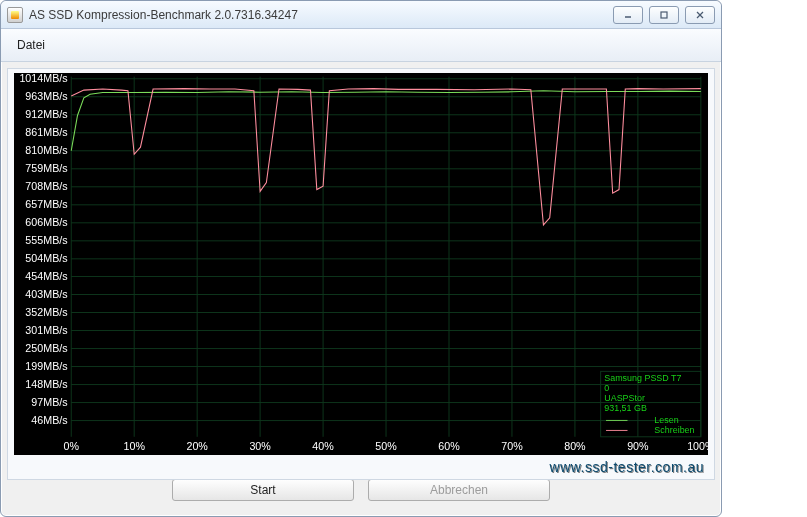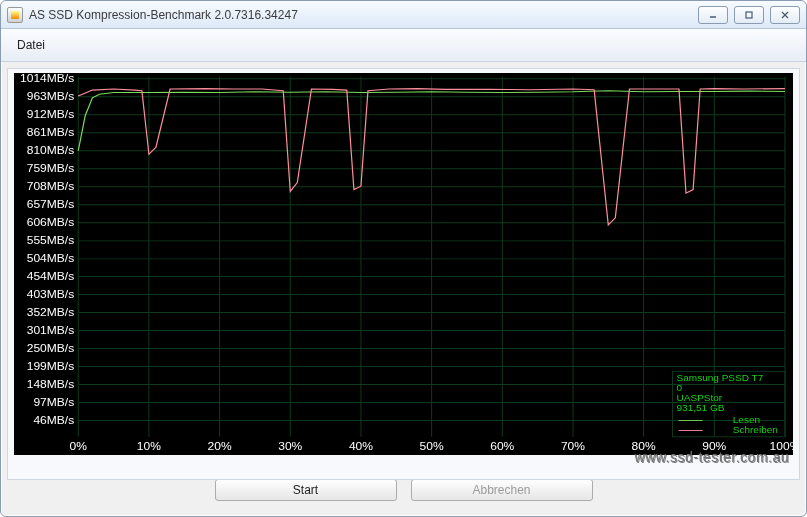--- a/index.html
+++ b/index.html
@@ -1,17 +1,17 @@
 <!DOCTYPE html>
 <html><head>
 <meta charset="utf-8">
 <style>
   * { box-sizing: border-box; margin: 0; padding: 0; }
   body { font-family: 'Segoe UI', Tahoma, sans-serif; font-size: 12px; background: #fff; width: 807px; height: 517px; overflow: hidden; }
-  .window { width: 807px; height: 517px; border: 1px solid #8a9bb2; border-radius: 6px; background: #f0f0f0; display: flex; flex-direction: column; box-shadow: inset 0 0 0 1px #fff; }
+  .window { width: 722px; height: 517px; border: 1px solid #8a9bb2; border-radius: 6px; background: #f0f0f0; display: flex; flex-direction: column; box-shadow: inset 0 0 0 1px #fff; }
   .titlebar { height: 28px; background: linear-gradient(#f7fbff,#dce9f7); border-bottom: 1px solid #b8c7db; display: flex; align-items: center; padding: 0 6px; border-radius: 6px 6px 0 0; }
   .app-icon { width: 16px; height: 16px; margin-right: 6px; background: linear-gradient(#fff,#d0d0d0); border: 1px solid #999; border-radius: 2px; position: relative; }
   .app-icon::after { content:""; position:absolute; left:3px; top:3px; width:8px; height:8px; background: linear-gradient(#ff8,#e80); border-radius:1px; }
   .title-text { color: #3b3b3b; font-size: 12px; }
   .win-controls { margin-left: auto; display: flex; gap: 6px; }
   .win-btn { width: 30px; height: 18px; border: 1px solid #8a9bb2; border-radius: 3px; background: linear-gradient(#fdfefe,#e3ecf6); display: flex; align-items: center; justify-content: center; color: #4a5a70; font-size: 10px; line-height: 1; }
   .win-btn svg { width: 10px; height: 10px; }
   .menubar { height: 22px; background: linear-gradient(#fafcff,#e8eef6); border-bottom: 1px solid #c8d3e0; padding: 16px 8px; display: flex; align-items: center; }
   .menu-item { padding: 2px 8px; color: #222; font-size: 12px; }
   .chart-area { flex: 1; margin: 6px; background: #f7f9fc; border: 1px solid #cfd8e3; position: relative; }
@@ -20,21 +20,21 @@
   .grid line { stroke: #0e3a1e; stroke-width: 1; }
   .series-read { stroke: #7bdc5a; stroke-width: 1.2; fill: none; }
   .series-write { stroke: #ff8e9e; stroke-width: 1.2; fill: none; }
   .legend-box { fill: none; stroke: #0e3a1e; }
   .legend-text { font: 10px 'Segoe UI', Tahoma, sans-serif; fill: #18d018; }
   .legend-swatch-read { stroke: #7bdc5a; }
   .legend-swatch-write { stroke: #ff8e9e; }
   .btn-row { height: 30px; display: flex; align-items: center; justify-content: center; gap: 14px; padding-bottom: 22px; }
   .btn { width: 182px; height: 22px; border: 1px solid #acacac; border-radius: 3px; background: linear-gradient(#fefefe,#e6e6e6); font-size: 12px; color: #222; display:flex; align-items:center; justify-content:center; }
   .btn.disabled { color: #9c9c9c; }
-  .watermark { position: absolute; right: 10px; bottom: 14px; color: #737373; font: 14px Verdana, sans-serif; letter-spacing: 0.5px; text-shadow: 1px 1px 0 rgba(0,0,0,.5); }
+  .watermark { position: absolute; right: 10px; bottom: 4px; color: #0c4a6e; font: 14px Verdana, sans-serif; letter-spacing: 0.5px; text-shadow: 1px 1px 0 rgba(0,0,0,.5); }
 </style>
 </head>
 <body>
 
 <div class="window">
   <div class="titlebar">
     <div class="app-icon"></div>
     <div class="title-text">AS SSD Kompression-Benchmark 2.0.7316.34247</div>
     <div class="win-controls">
       <div class="win-btn">

